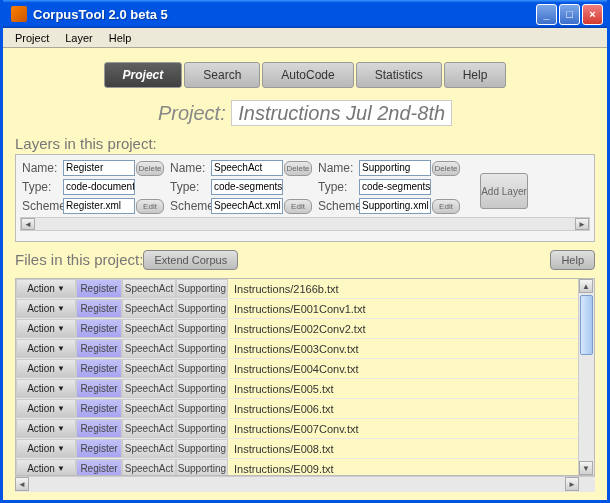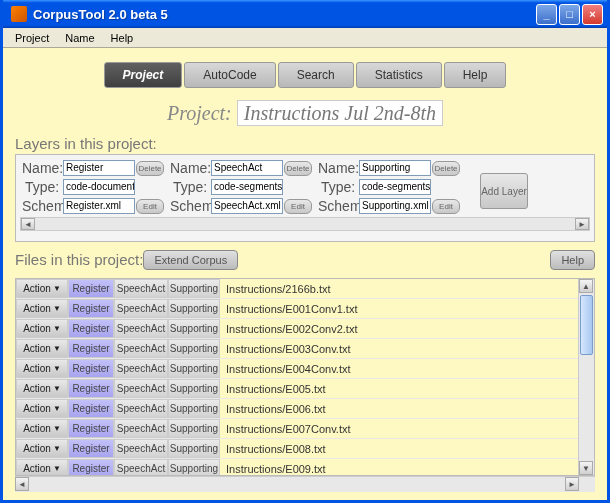--- a/index.html
+++ b/index.html
@@ -93,21 +93,20 @@
     color: #fff;
     font-style: italic;
     font-weight: bold;
   }
   .project-line {
     text-align: center;
     font-size: 20px;
     color: #888;
     margin: 4px 0 2px 0;
     font-style: italic;
-    font-family: Liberation Serif, serif;
   }
   .project-line .name {
     background: #fff;
     border: 1px solid #ccc;
     padding: 1px 6px;
     color: #777;
     font-style: italic;
   }
   .section-label {
     font-size: 15px;
@@ -125,21 +124,21 @@
     gap: 4px;
     align-items: center;
   }
   .layer-col {
     display: grid;
     grid-template-columns: 42px 72px 28px;
     grid-template-rows: repeat(3, 18px);
     gap: 1px;
     align-items: center;
   }
-  .lbl { font-size: 14px; color: #555; text-align: center; padding-left: 2px; }
+  .lbl { font-size: 12px; color: #555; text-align: left; padding-left: 2px; }
   .fld {
     border: 1px solid #7f9db9;
     background: #fff;
     font-size: 10px;
     padding: 1px 2px;
     height: 16px;
     overflow: hidden;
     white-space: nowrap;
   }
   .mini-btn {
@@ -219,21 +218,21 @@
     border: 1px solid #ccc;
     display: flex;
     align-items: center;
     justify-content: center;
     font-size: 10px;
     padding: 0 2px;
     overflow: hidden;
     white-space: nowrap;
   }
   .action-cell {
-    width: 52px;
+    width: 60px;
     background: linear-gradient(to bottom,#e8e8e8,#c8c8c8);
     color: #222;
     cursor: pointer;
     gap: 2px;
   }
   .action-cell .tri { font-size: 8px; }
   .reg-cell {
     width: 46px;
     background: linear-gradient(to bottom,#c2c0f8,#a8a4f0);
     color: #444;
@@ -308,30 +307,30 @@
     <div class="titlebar-text">CorpusTool 2.0 beta 5</div>
     <div class="win-btns">
       <div class="win-btn">_</div>
       <div class="win-btn">□</div>
       <div class="win-btn close">×</div>
     </div>
   </div>
 
   <div class="menubar">
     <span>Project</span>
-    <span>Name</span>
+    <span>Layer</span>
     <span>Help</span>
   </div>
 
   <div class="content">
 
     <div class="tabs">
       <div class="tab active">Project</div>
+      <div class="tab">Search</div>
       <div class="tab">AutoCode</div>
-      <div class="tab">Search</div>
       <div class="tab">Statistics</div>
       <div class="tab">Help</div>
     </div>
 
     <div class="project-line">
       <span>Project:</span>
       <span class="name">Instructions Jul 2nd-8th</span>
     </div>
 
     <div>

